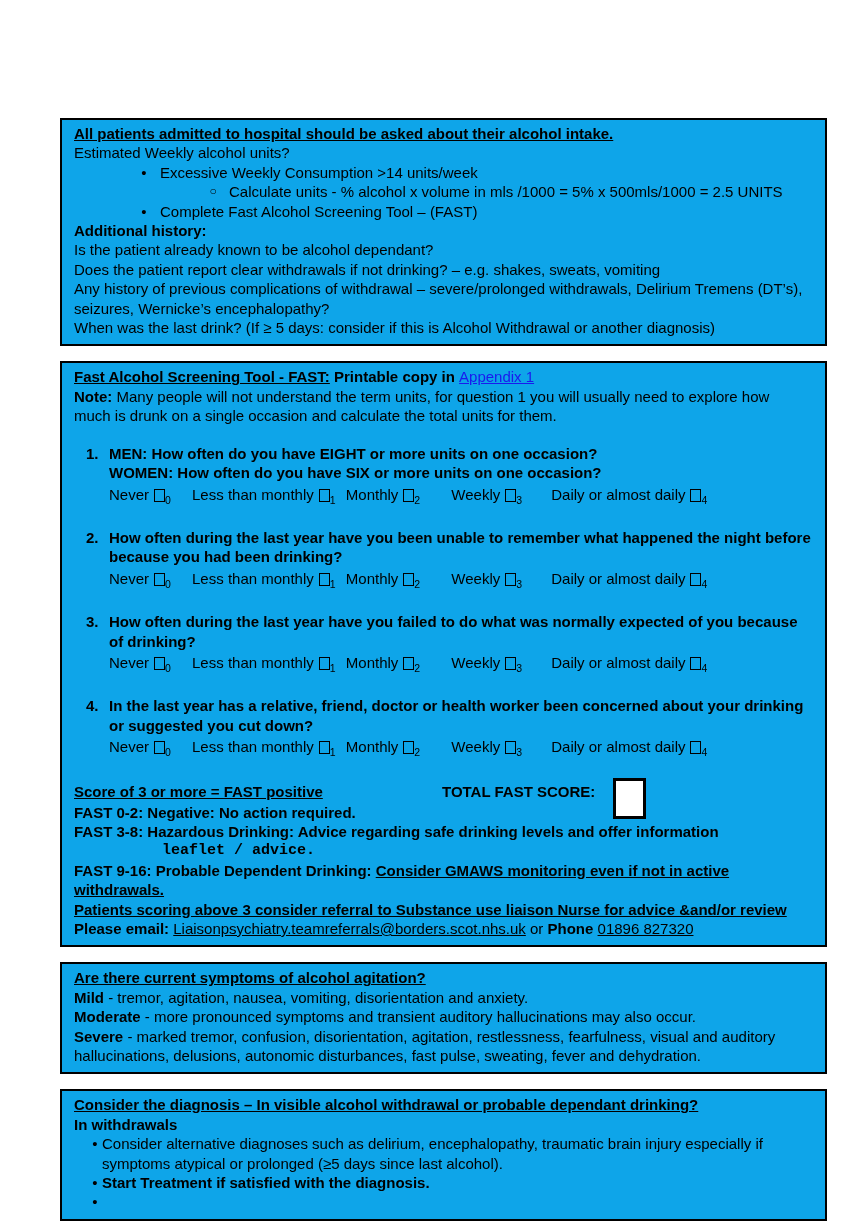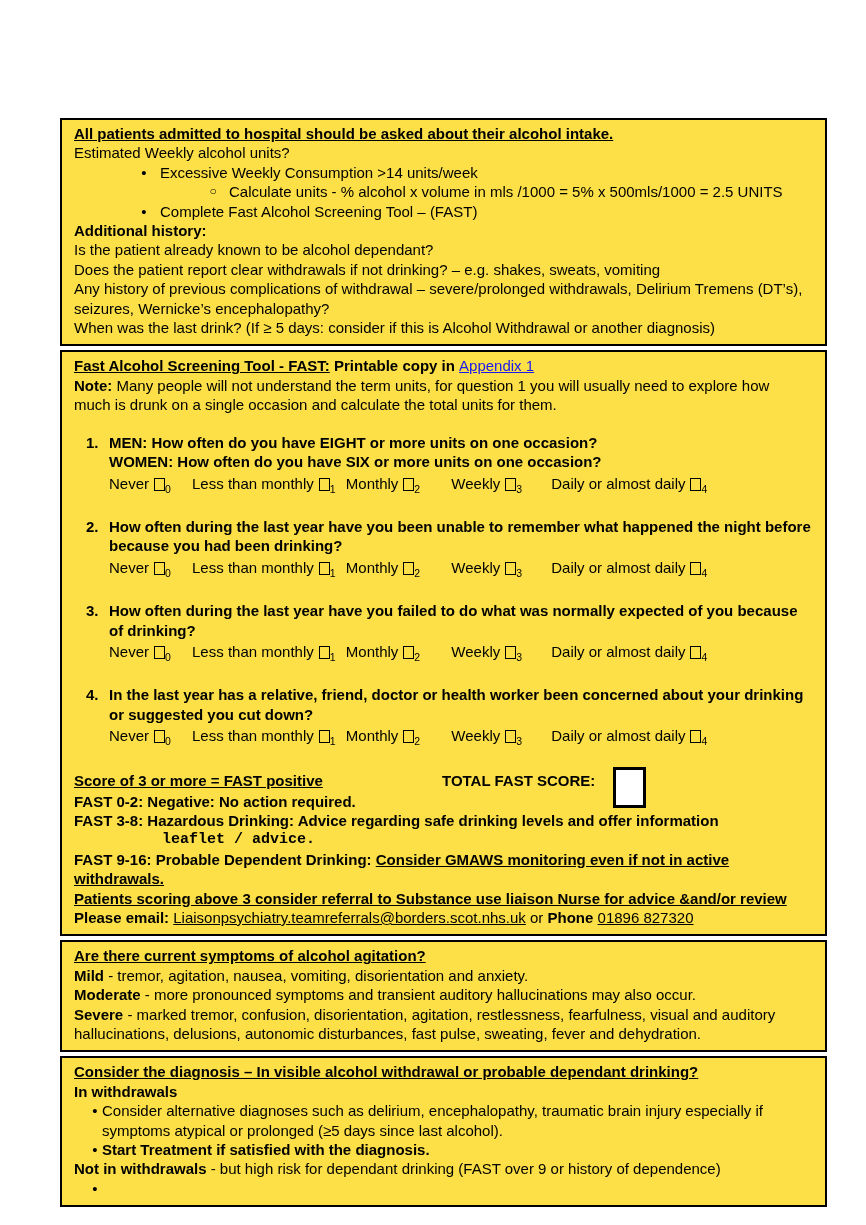--- a/index.html
+++ b/index.html
@@ -9,22 +9,22 @@
     background: #ffffff;
     font-family: "Liberation Sans", "DejaVu Sans", sans-serif;
     font-size: 15px;
     color: #000000;
     line-height: 19.4px;
   }
   .page { position: absolute; left: 60px; top: 118px; width: 767px; }
   .box {
     border: 2px solid #000;
     padding: 4px 11px 7px 12px;
-    margin-bottom: 4px;
-    background: #fde047;
+    margin-bottom: 15px;
+    background: #0ea5e9;
   }
   .b { font-weight: bold; }
   .u { text-decoration: underline; }
   .title { font-weight: bold; text-decoration: underline; }
   .link { color: #1a1aee; font-weight: normal; text-decoration: underline; }
   .bullet-row { display: flex; }
   .bullet-row .dot  { width: 32px; text-align: center; flex: 0 0 32px; }
   .indent-l1 { padding-left: 54px; }
   .indent-l2 { padding-left: 123px; }
   .circle-dot { font-size: 12px; }
@@ -189,21 +189,18 @@
     <div class="title">Consider the diagnosis – In visible alcohol withdrawal or probable dependant drinking?</div>
     <div class="b">In withdrawals</div>
     <div class="bullet-row">
       <span class="dot">•</span>
       <span class="bullet-text">Consider alternative diagnoses such as delirium, encephalopathy, traumatic brain injury especially if symptoms atypical or prolonged (≥5 days since last alcohol).</span>
     </div>
     <div class="bullet-row">
       <span class="dot">•</span>
       <span class="bullet-text b">Start Treatment if satisfied with the diagnosis.</span>
     </div>
-    <div>
-      <span class="b">Not in withdrawals</span><span> - but high risk for dependant drinking (FAST over 9 or history of dependence)</span>
-    </div>
     <div class="bullet-row">
       <span class="dot">•</span>
     </div>
   </div>
 
 </div>
 
 </body></html>

